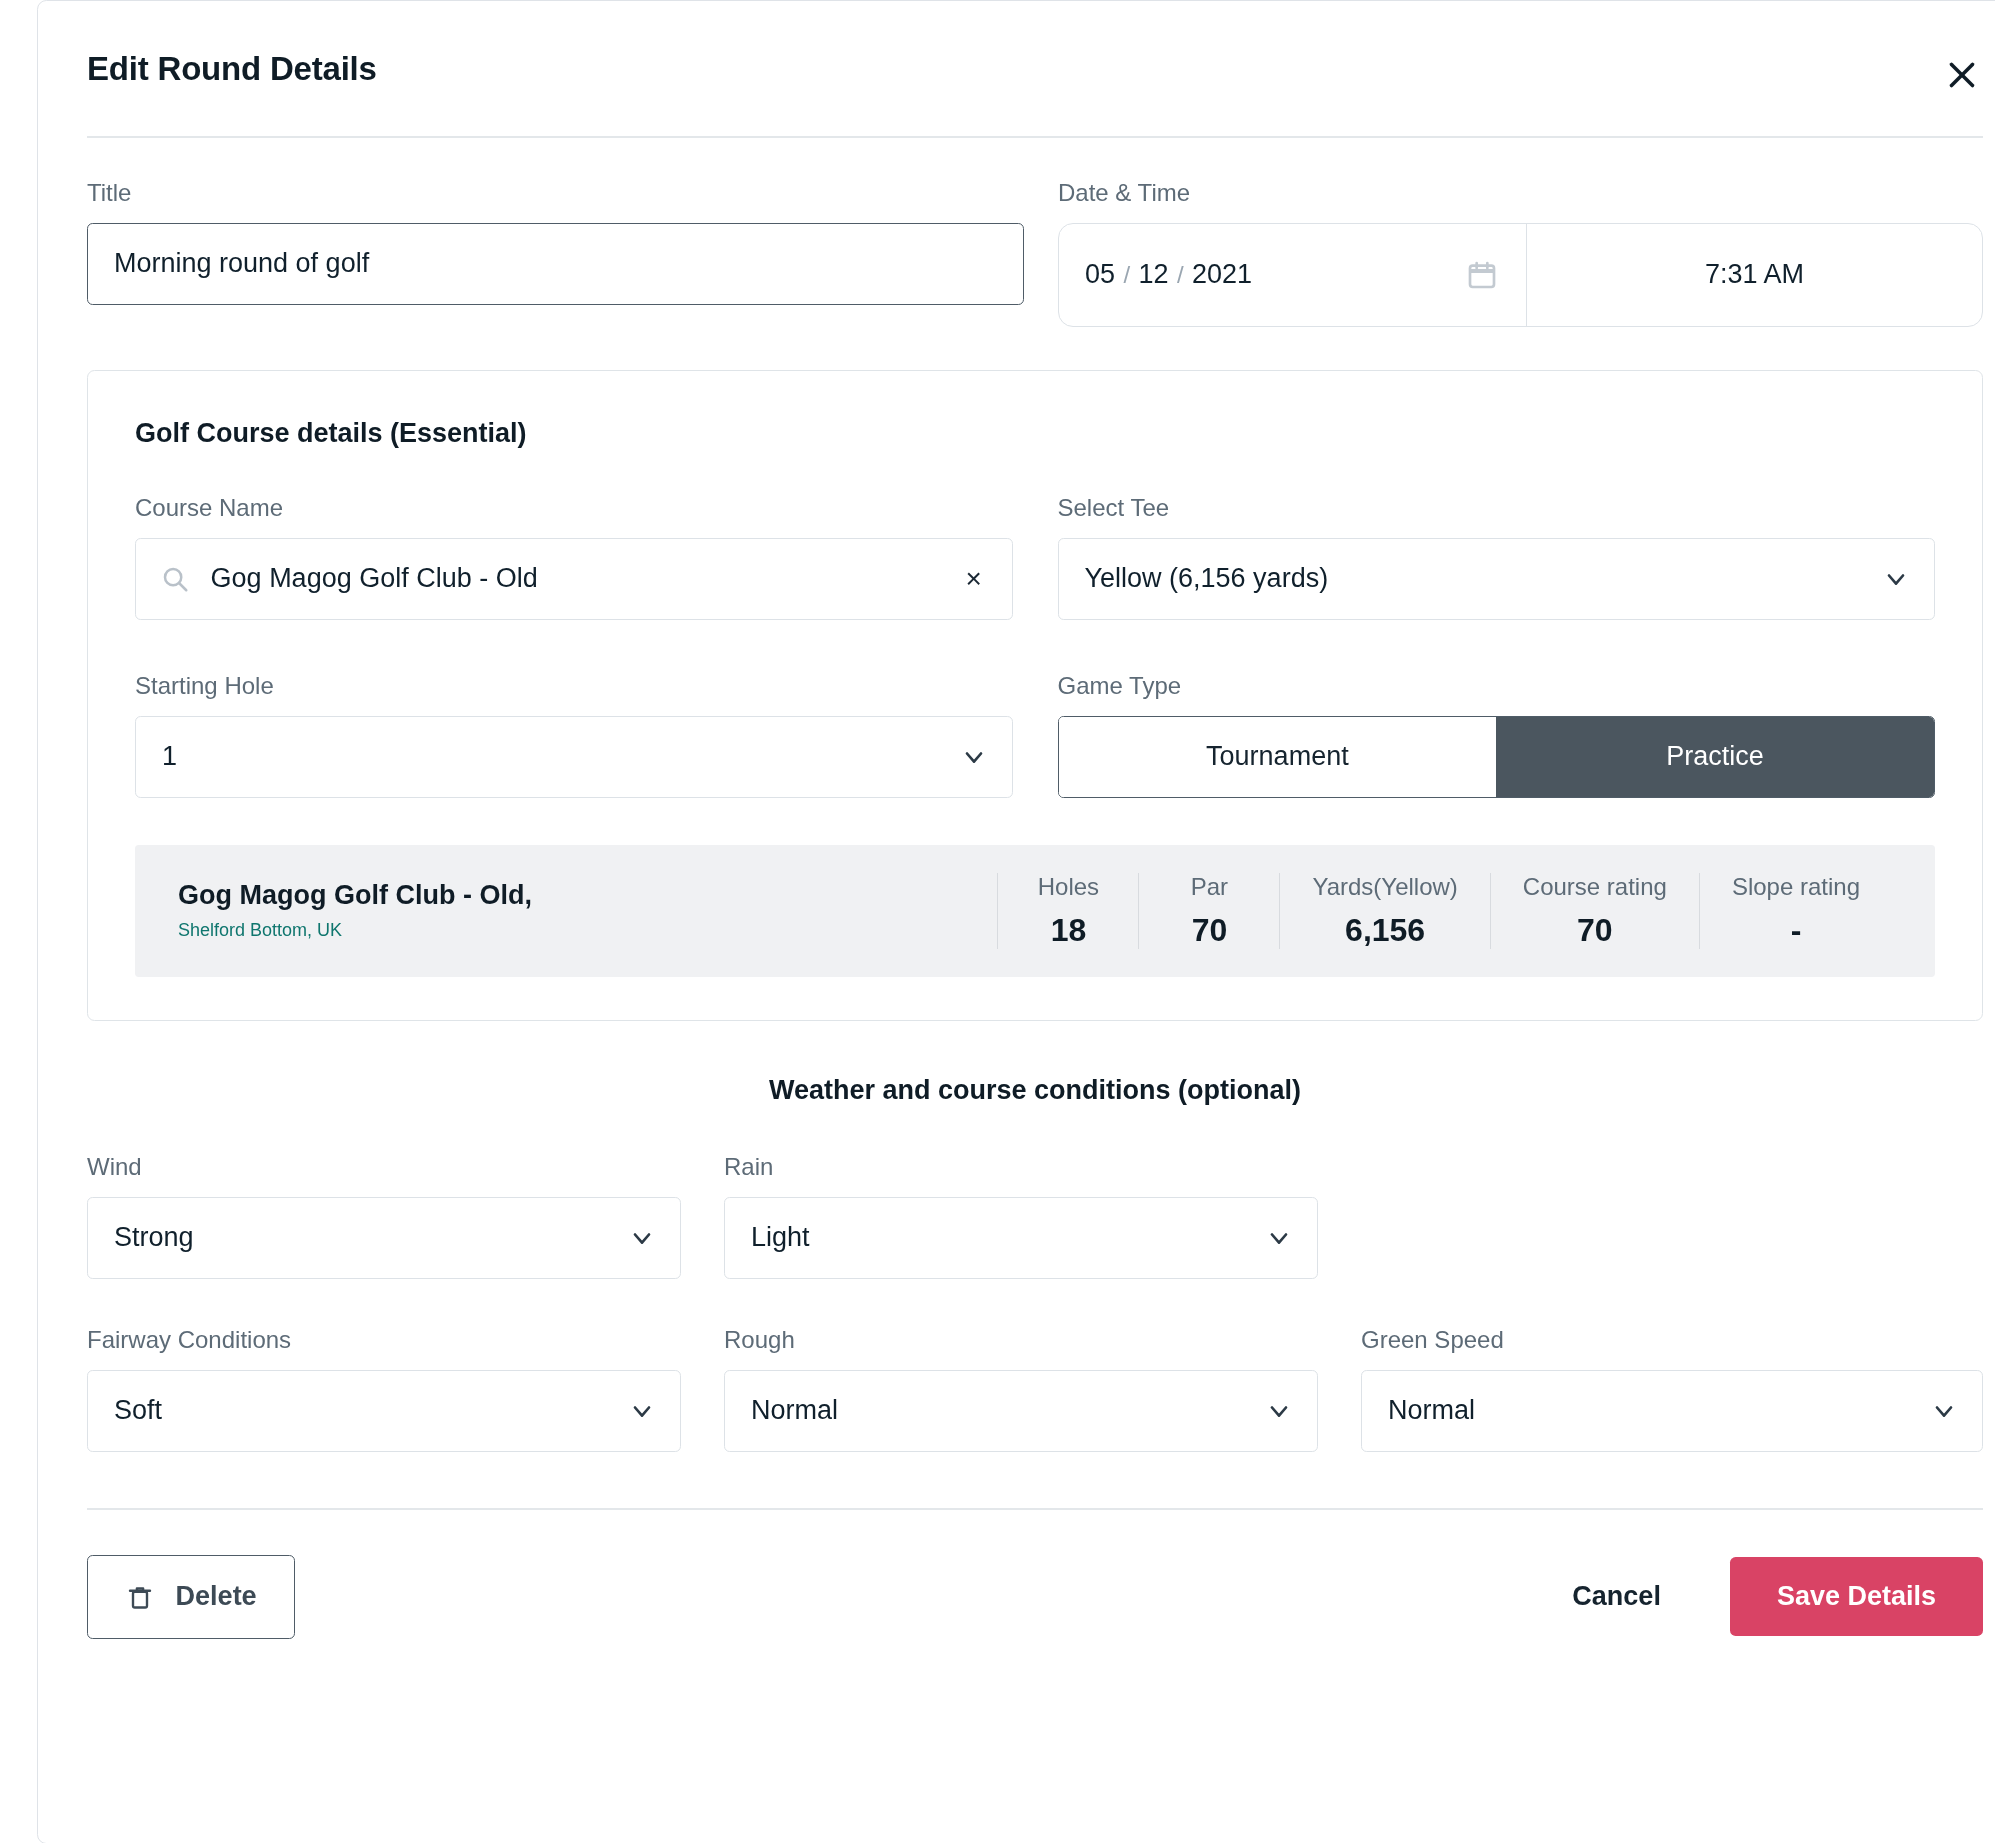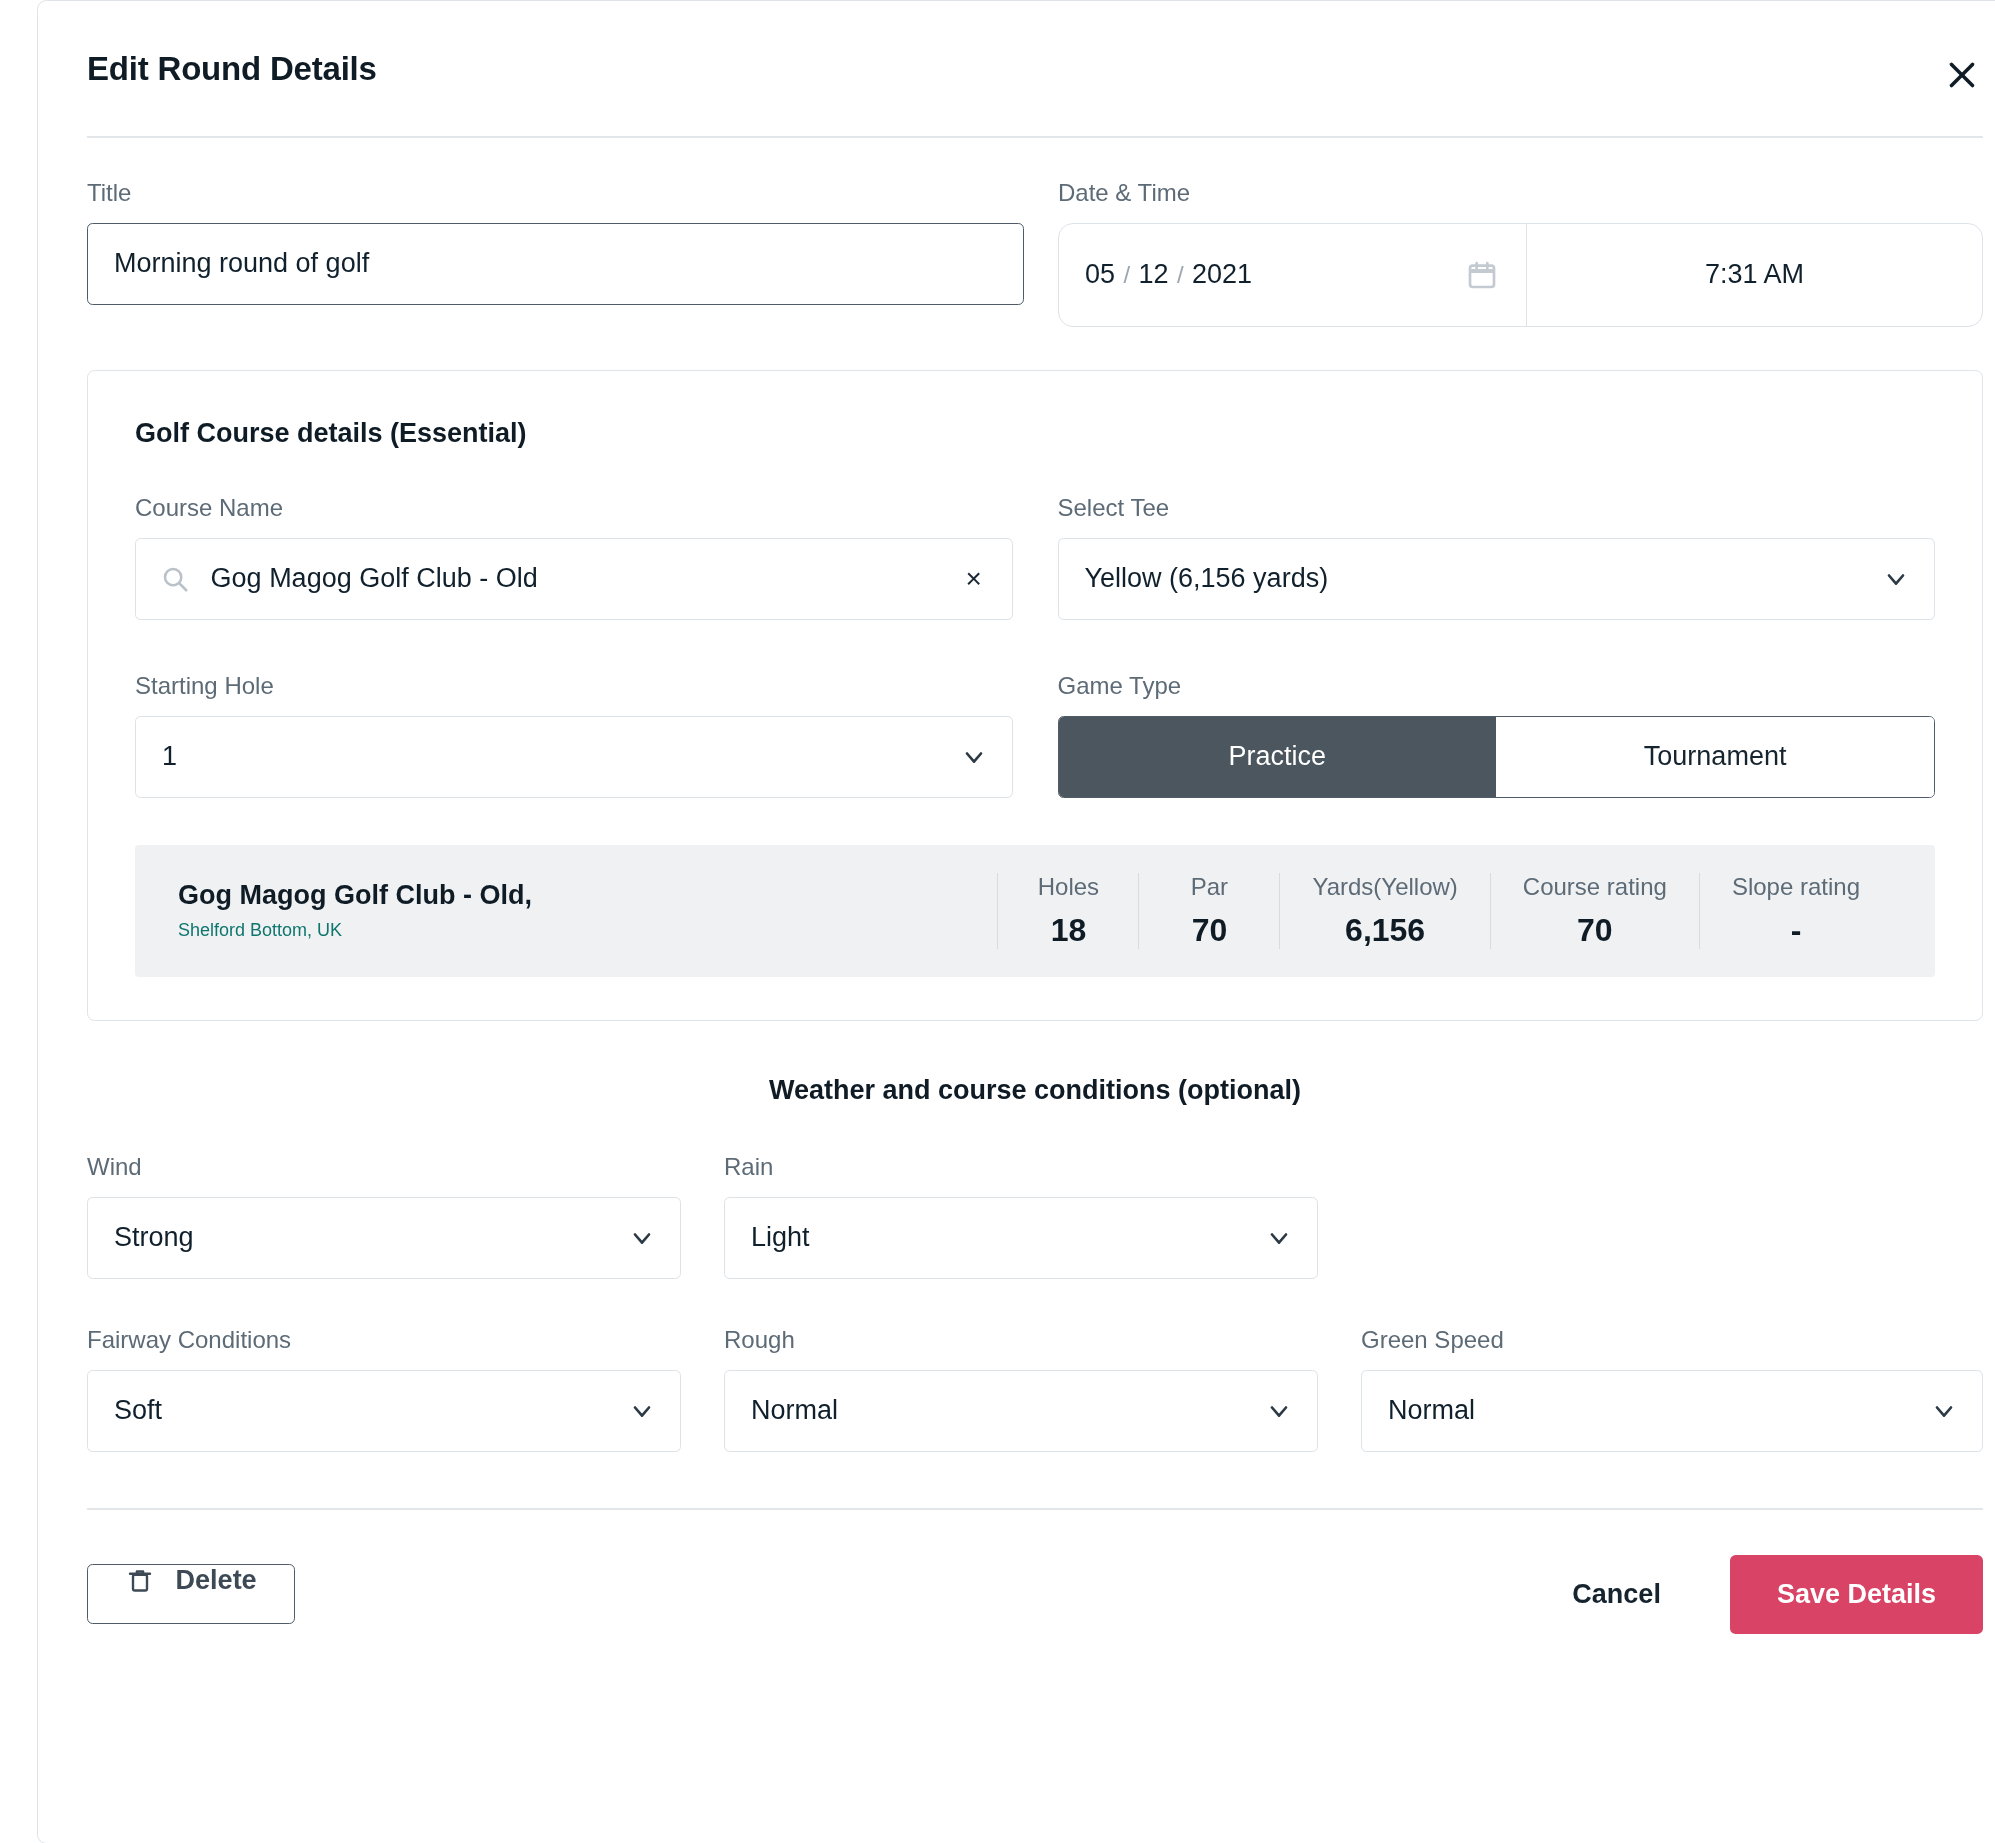--- a/index.html
+++ b/index.html
@@ -230,22 +230,23 @@
     background: #e3e7ea;
   }
   .footer {
     display: flex;
     align-items: center;
     justify-content: space-between;
     padding: 45px 49px 0 49px;
   }
   .btn-delete {
     display: flex;
+    align-items: center;
     gap: 20.6px;
-    height: 60px;
+    height: 84px;
     padding: 0 37px;
     border: 1.9px solid #4f5c67;
     border-radius: 5.6px;
     background: #ffffff;
     font-size: 27px;
     font-weight: bold;
     color: #3d4a55;
     cursor: pointer;
   }
   .footer-right { display: flex; align-items: center; gap: 41px; }
@@ -361,22 +362,22 @@
             <svg width="28" height="28" viewBox="0 0 24 24" fill="none" stroke="#2c3a46" stroke-width="2.3" stroke-linecap="round" stroke-linejoin="round">
               <polyline points="6 9 12 16 18 9"></polyline>
             </svg>
           </span>
         </div>
       </div>
 
       <div class="card-col">
         <span class="field-label">Game Type</span>
         <div class="segmented">
+          <div class="seg">Tournament</div>
           <div class="seg active" style="background: rgb(75, 86, 95);">Practice</div>
-          <div class="seg">Tournament</div>
         </div>
       </div>
     </div>
 
     <div class="stats" style="background: rgb(240, 241, 243);">
       <div class="stats-name">
         <div class="stats-course">Gog Magog Golf Club - Old,</div>
         <div class="stats-location">Shelford Bottom, UK</div>
       </div>
       <div class="stat">

